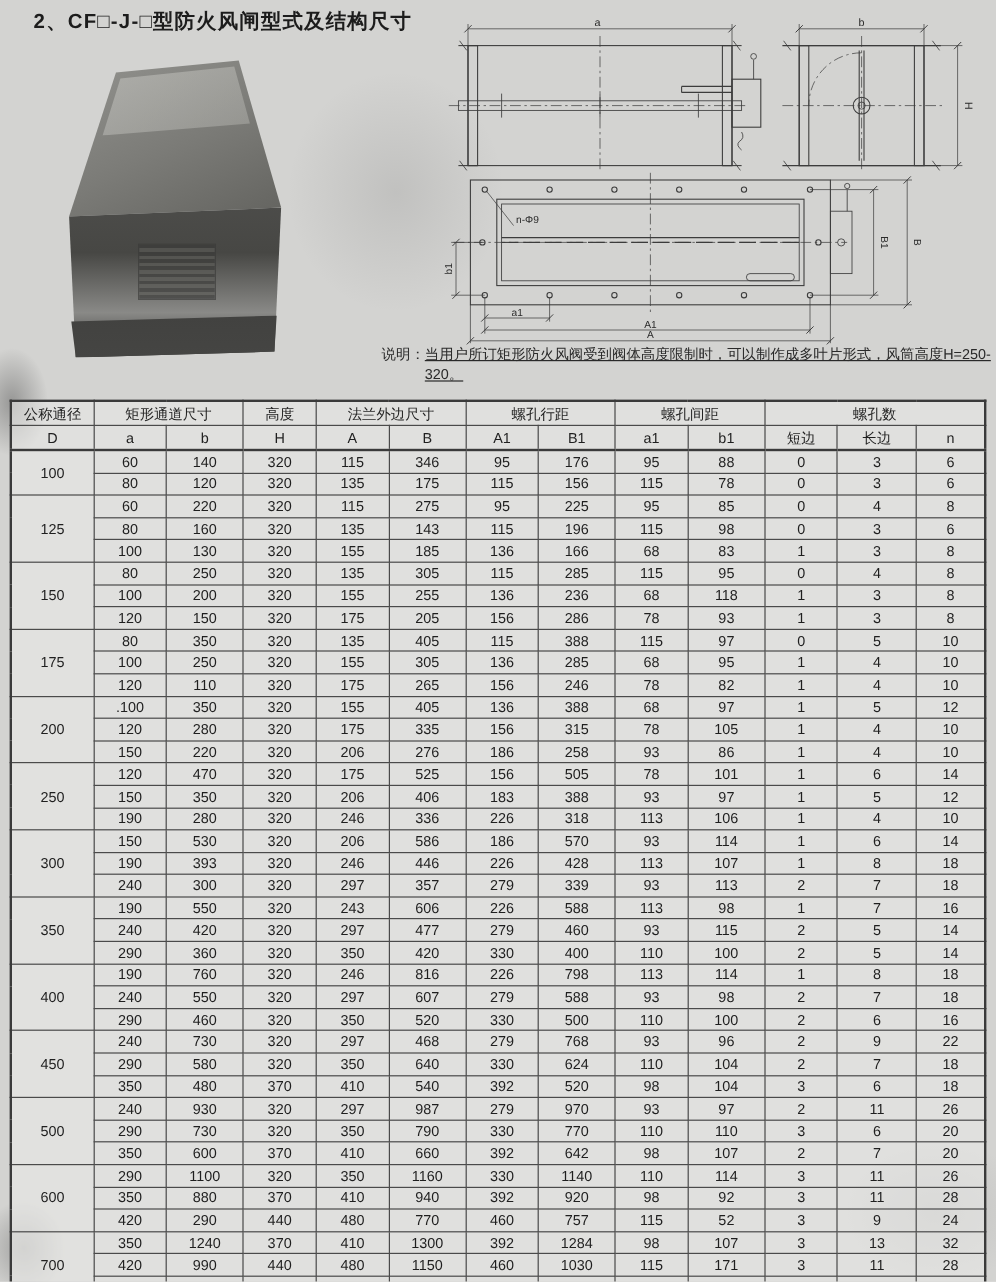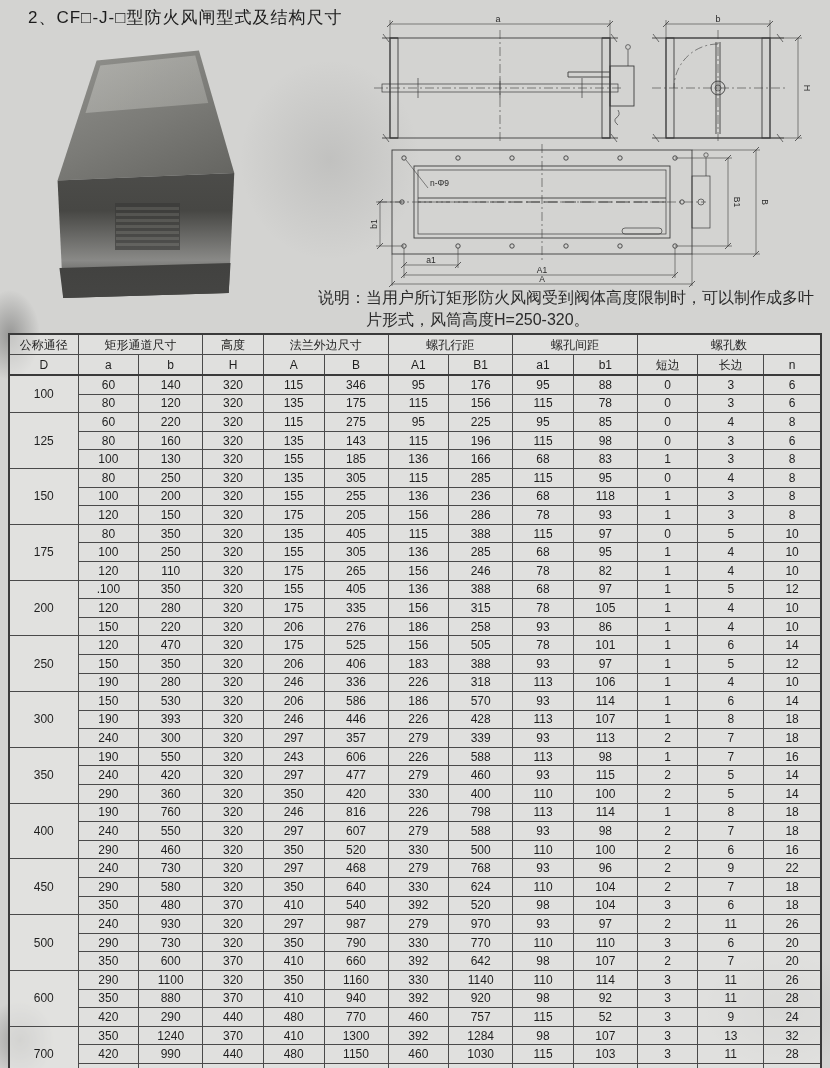--- a/index.html
+++ b/index.html
@@ -12,21 +12,21 @@
     overflow:hidden;
   }
   .scan-blob{position:absolute;border-radius:50%;pointer-events:none;}
   .blob1{left:-20px;top:290px;width:60px;height:90px;background:radial-gradient(closest-side,rgba(40,40,40,.35),transparent);}
   .blob2{left:-15px;top:1000px;width:70px;height:80px;background:radial-gradient(closest-side,rgba(40,40,40,.3),transparent);}
   .blob3{left:240px;top:60px;width:180px;height:200px;background:radial-gradient(closest-side,rgba(90,90,90,.15),transparent);}
   .blob4{left:700px;top:950px;width:160px;height:120px;background:radial-gradient(closest-side,rgba(90,90,90,.12),transparent);}
 
   .page-title{
     position:absolute;left:28px;top:6px;
-    font-size:17px;font-weight:normal;letter-spacing:1px;color:#1c1c1c;
+    font-size:17px;font-weight:bold;letter-spacing:1px;color:#1c1c1c;
   }
 
   
   .photo{position:absolute;left:52px;top:48px;width:186px;height:250px;}
   .photo-top{
     position:absolute;left:0;top:0;width:100%;height:100%;
     clip-path:polygon(24% 5%,79% 1%,98% 50%,3% 53%);
     background:linear-gradient(155deg,#93938f 0%,#7b7b77 35%,#5f5f5b 70%,#74746f 100%);
   }
   .photo-top-hl{
@@ -52,25 +52,25 @@
 
   
   svg{position:absolute;overflow:visible;}
   .dwg line,.dwg path,.dwg rect,.dwg circle{stroke:#3c3c3c;fill:none;}
   .dwg text{fill:#2a2a2a;stroke:none;font-family:"Liberation Sans",sans-serif;}
   .hatch{fill:url(#hatchpat);}
 
   
   .note{
     position:absolute;left:318px;top:287px;width:508px;
-    font-size:16px;line-height:1.4;color:#2a2a2a;
+    font-size:12px;line-height:1.4;color:#2a2a2a;
     display:flex;
   }
   .note-label{flex:0 0 auto;white-space:nowrap;}
-  .note-body{flex:1 1 auto;}
+  .note-body{flex:1 1 auto;text-decoration:underline;}
 
   
   table.dim{
     position:absolute;left:8px;top:333px;width:814px;
     border-collapse:collapse;table-layout:fixed;
     font-size:12px;color:#1f1f1f;
     background:rgba(235,235,233,.55);
   }
   table.dim th,table.dim td{
     border:1px solid #4a4a4a;
@@ -839,21 +839,21 @@
       </tr>
       <tr>
         <td>420</td>
         <td>990</td>
         <td>440</td>
         <td>480</td>
         <td>1150</td>
         <td>460</td>
         <td>1030</td>
         <td>115</td>
-        <td>103</td>
+        <td>171</td>
         <td>3</td>
         <td>11</td>
         <td>28</td>
       </tr>
       <tr>
         <td>500</td>
         <td>810</td>
         <td>520</td>
         <td>560</td>
         <td>870</td>

